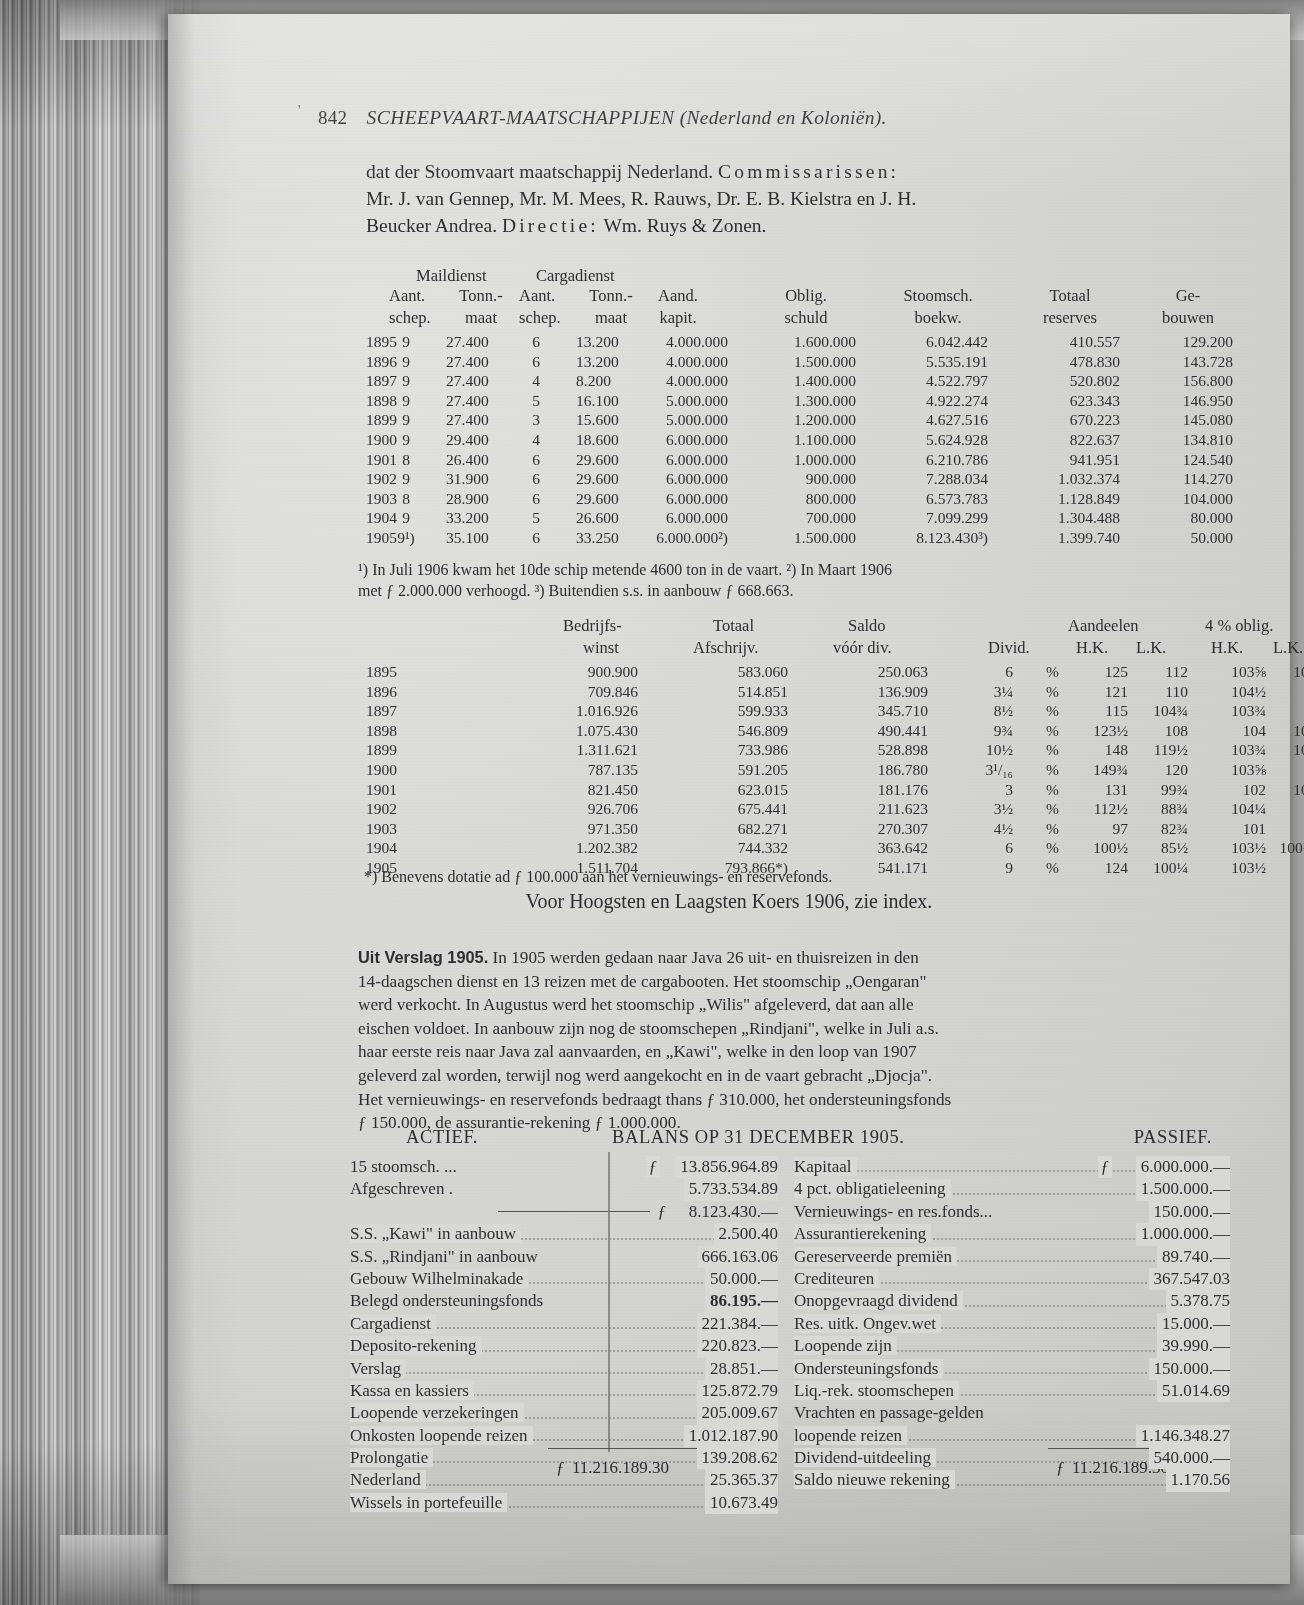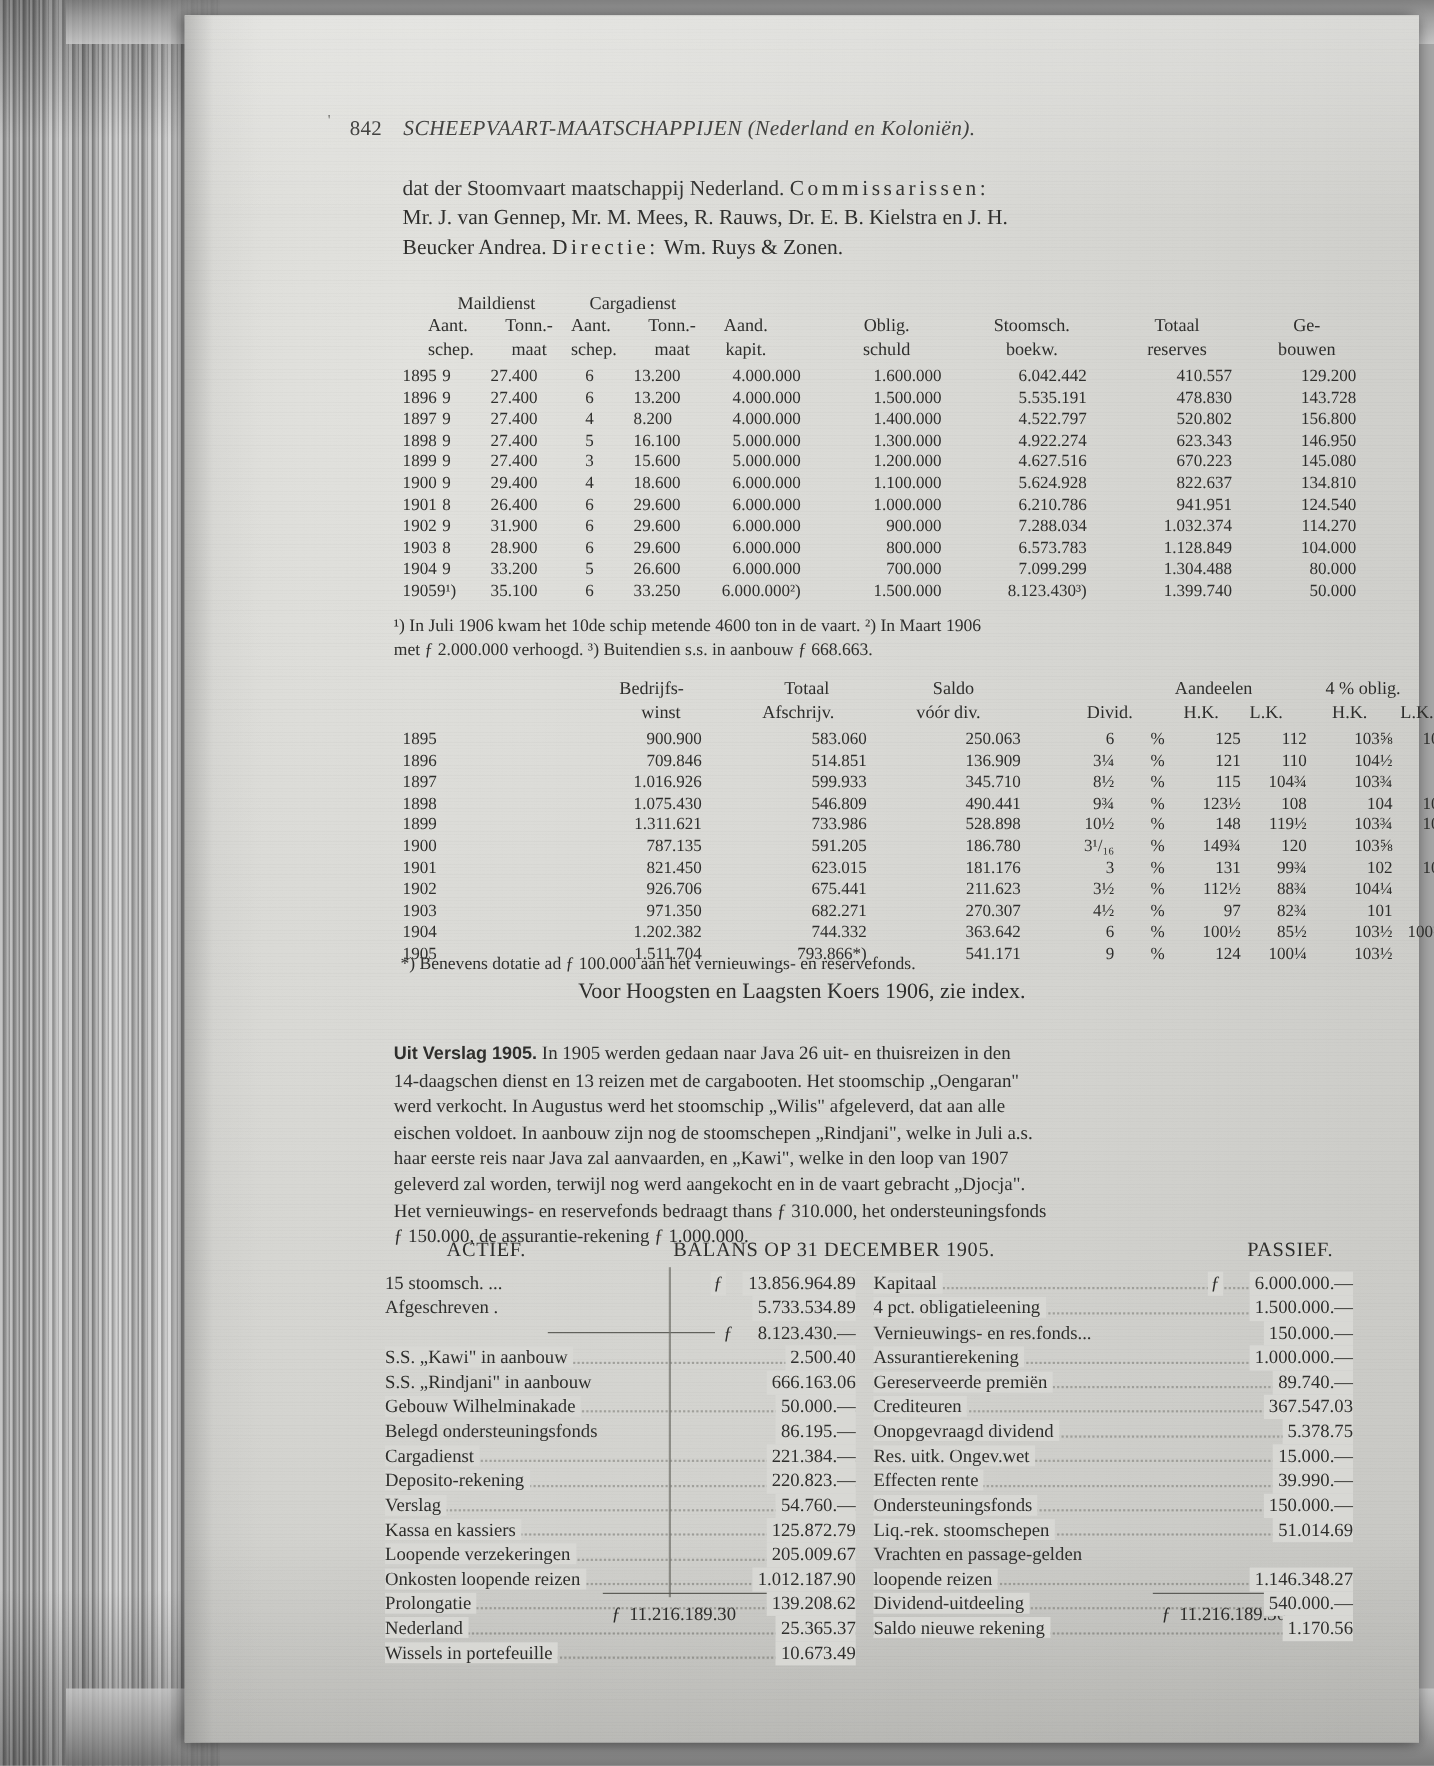--- a/index.html
+++ b/index.html
@@ -574,45 +574,45 @@
             <span class="val">8.123.430.—</span>
           </div>
           <div class="bline"><span class="lbl" style="position: relative; z-index: 1; background: rgb(216, 216, 212); padding-right: 5px;">S.S. „Kawi" in aanbouw</span><span style="position: absolute; left: 0px; right: 0px; bottom: 6px; border-bottom: 2px dotted rgb(112, 112, 106); opacity: 0.5; z-index: 0;"></span><span class="val" style="z-index: 1; background: rgb(216, 216, 212);">2.500.40</span></div>
           <div class="bline">
             <span class="lbl">S.S. „Rindjani" in aanbouw</span>
             <span class="val" style="z-index: 1; background: rgb(216, 216, 212);">666.163.06</span>
           </div>
           <div class="bline"><span class="lbl" style="position: relative; z-index: 1; background: rgb(216, 216, 212); padding-right: 5px;">Gebouw  Wilhelminakade</span><span style="position: absolute; left: 0px; right: 0px; bottom: 6px; border-bottom: 2px dotted rgb(112, 112, 106); opacity: 0.5; z-index: 0;"></span><span class="val" style="z-index: 1; background: rgb(216, 216, 212);">50.000.—</span></div>
           <div class="bline">
             <span class="lbl">Belegd ondersteuningsfonds</span>
-            <span class="val" style="z-index: 1; background: rgb(216, 216, 212);">86.195.—</span>
+            <span class="val" style="z-index: 1; background: rgb(216, 216, 212); font-weight: bold;">86.195.—</span>
           </div>
           <div class="bline"><span class="lbl" style="position: relative; z-index: 1; background: rgb(216, 216, 212); padding-right: 5px;">Cargadienst</span><span style="position: absolute; left: 0px; right: 0px; bottom: 6px; border-bottom: 2px dotted rgb(112, 112, 106); opacity: 0.5; z-index: 0;"></span><span class="val" style="z-index: 1; background: rgb(216, 216, 212);">221.384.—</span></div>
           <div class="bline"><span class="lbl" style="position: relative; z-index: 1; background: rgb(216, 216, 212); padding-right: 5px;">Deposito-rekening</span><span style="position: absolute; left: 0px; right: 0px; bottom: 6px; border-bottom: 2px dotted rgb(112, 112, 106); opacity: 0.5; z-index: 0;"></span><span class="val" style="z-index: 1; background: rgb(216, 216, 212);">220.823.—</span></div>
-          <div class="bline"><span class="lbl" style="position: relative; z-index: 1; background: rgb(216, 216, 212); padding-right: 5px;">Verslag</span><span style="position: absolute; left: 0px; right: 0px; bottom: 6px; border-bottom: 2px dotted rgb(112, 112, 106); opacity: 0.5; z-index: 0;"></span><span class="val" style="z-index: 1; background: rgb(216, 216, 212);">54.760.—</span></div>
+          <div class="bline"><span class="lbl" style="position: relative; z-index: 1; background: rgb(216, 216, 212); padding-right: 5px;">Verslag</span><span style="position: absolute; left: 0px; right: 0px; bottom: 6px; border-bottom: 2px dotted rgb(112, 112, 106); opacity: 0.5; z-index: 0;"></span><span class="val" style="z-index: 1; background: rgb(216, 216, 212);">28.851.—</span></div>
           <div class="bline"><span class="lbl" style="position: relative; z-index: 1; background: rgb(216, 216, 212); padding-right: 5px;">Kassa en kassiers</span><span style="position: absolute; left: 0px; right: 0px; bottom: 6px; border-bottom: 2px dotted rgb(112, 112, 106); opacity: 0.5; z-index: 0;"></span><span class="val" style="z-index: 1; background: rgb(216, 216, 212);">125.872.79</span></div>
           <div class="bline"><span class="lbl" style="position: relative; z-index: 1; background: rgb(216, 216, 212); padding-right: 5px;">Loopende verzekeringen</span><span style="position: absolute; left: 0px; right: 0px; bottom: 6px; border-bottom: 2px dotted rgb(112, 112, 106); opacity: 0.5; z-index: 0;"></span><span class="val" style="z-index: 1; background: rgb(216, 216, 212);">205.009.67</span></div>
           <div class="bline"><span class="lbl" style="position: relative; z-index: 1; background: rgb(216, 216, 212); padding-right: 5px;">Onkosten loopende reizen</span><span style="position: absolute; left: 0px; right: 0px; bottom: 6px; border-bottom: 2px dotted rgb(112, 112, 106); opacity: 0.5; z-index: 0;"></span><span class="val" style="z-index: 1; background: rgb(216, 216, 212);">1.012.187.90</span></div>
           <div class="bline"><span class="lbl" style="position: relative; z-index: 1; background: rgb(216, 216, 212); padding-right: 5px;">Prolongatie</span><span style="position: absolute; left: 0px; right: 0px; bottom: 6px; border-bottom: 2px dotted rgb(112, 112, 106); opacity: 0.5; z-index: 0;"></span><span class="val" style="z-index: 1; background: rgb(216, 216, 212);">139.208.62</span></div>
           <div class="bline"><span class="lbl" style="position: relative; z-index: 1; background: rgb(216, 216, 212); padding-right: 5px;">Nederland</span><span style="position: absolute; left: 0px; right: 0px; bottom: 6px; border-bottom: 2px dotted rgb(112, 112, 106); opacity: 0.5; z-index: 0;"></span><span class="val" style="z-index: 1; background: rgb(216, 216, 212);">25.365.37</span></div>
           <div class="bline"><span class="lbl" style="position: relative; z-index: 1; background: rgb(216, 216, 212); padding-right: 5px;">Wissels in portefeuille</span><span style="position: absolute; left: 0px; right: 0px; bottom: 6px; border-bottom: 2px dotted rgb(112, 112, 106); opacity: 0.5; z-index: 0;"></span><span class="val" style="z-index: 1; background: rgb(216, 216, 212);">10.673.49</span></div>
         </div>
       <div class="side right" id="passief-col">
           <div class="bline"><span class="lbl" style="position: relative; z-index: 1; background: rgb(216, 216, 212); padding-right: 5px;">Kapitaal</span><span style="position: absolute; left: 0px; right: 0px; bottom: 6px; border-bottom: 2px dotted rgb(112, 112, 106); opacity: 0.5; z-index: 0;"></span><span style="position: absolute; right: 118px; font-style: italic; z-index: 1; background: rgb(216, 216, 212); padding: 0px 3px;">ƒ</span><span class="val" style="z-index: 1; background: rgb(216, 216, 212);">6.000.000.—</span></div>
           <div class="bline"><span class="lbl" style="position: relative; z-index: 1; background: rgb(216, 216, 212); padding-right: 5px;">4 pct. obligatieleening</span><span style="position: absolute; left: 0px; right: 0px; bottom: 6px; border-bottom: 2px dotted rgb(112, 112, 106); opacity: 0.5; z-index: 0;"></span><span class="val" style="z-index: 1; background: rgb(216, 216, 212);">1.500.000.—</span></div>
           <div class="bline">
             <span class="lbl">Vernieuwings- en res.fonds...</span>
             <span class="val" style="z-index: 1; background: rgb(216, 216, 212);">150.000.—</span>
           </div>
           <div class="bline"><span class="lbl" style="position: relative; z-index: 1; background: rgb(216, 216, 212); padding-right: 5px;">Assurantierekening</span><span style="position: absolute; left: 0px; right: 0px; bottom: 6px; border-bottom: 2px dotted rgb(112, 112, 106); opacity: 0.5; z-index: 0;"></span><span class="val" style="z-index: 1; background: rgb(216, 216, 212);">1.000.000.—</span></div>
           <div class="bline"><span class="lbl" style="position: relative; z-index: 1; background: rgb(216, 216, 212); padding-right: 5px;">Gereserveerde premiën</span><span style="position: absolute; left: 0px; right: 0px; bottom: 6px; border-bottom: 2px dotted rgb(112, 112, 106); opacity: 0.5; z-index: 0;"></span><span class="val" style="z-index: 1; background: rgb(216, 216, 212);">89.740.—</span></div>
           <div class="bline"><span class="lbl" style="position: relative; z-index: 1; background: rgb(216, 216, 212); padding-right: 5px;">Crediteuren</span><span style="position: absolute; left: 0px; right: 0px; bottom: 6px; border-bottom: 2px dotted rgb(112, 112, 106); opacity: 0.5; z-index: 0;"></span><span class="val" style="z-index: 1; background: rgb(216, 216, 212);">367.547.03</span></div>
           <div class="bline"><span class="lbl" style="position: relative; z-index: 1; background: rgb(216, 216, 212); padding-right: 5px;">Onopgevraagd dividend</span><span style="position: absolute; left: 0px; right: 0px; bottom: 6px; border-bottom: 2px dotted rgb(112, 112, 106); opacity: 0.5; z-index: 0;"></span><span class="val" style="z-index: 1; background: rgb(216, 216, 212);">5.378.75</span></div>
           <div class="bline"><span class="lbl" style="position: relative; z-index: 1; background: rgb(216, 216, 212); padding-right: 5px;">Res. uitk. Ongev.wet</span><span style="position: absolute; left: 0px; right: 0px; bottom: 6px; border-bottom: 2px dotted rgb(112, 112, 106); opacity: 0.5; z-index: 0;"></span><span class="val" style="z-index: 1; background: rgb(216, 216, 212);">15.000.—</span></div>
-          <div class="bline"><span class="lbl" style="position: relative; z-index: 1; background: rgb(216, 216, 212); padding-right: 5px;">Effecten rente</span><span style="position: absolute; left: 0px; right: 0px; bottom: 6px; border-bottom: 2px dotted rgb(112, 112, 106); opacity: 0.5; z-index: 0;"></span><span class="val" style="z-index: 1; background: rgb(216, 216, 212);">39.990.—</span></div>
+          <div class="bline"><span class="lbl" style="position: relative; z-index: 1; background: rgb(216, 216, 212); padding-right: 5px;">Loopende zijn</span><span style="position: absolute; left: 0px; right: 0px; bottom: 6px; border-bottom: 2px dotted rgb(112, 112, 106); opacity: 0.5; z-index: 0;"></span><span class="val" style="z-index: 1; background: rgb(216, 216, 212);">39.990.—</span></div>
           <div class="bline"><span class="lbl" style="position: relative; z-index: 1; background: rgb(216, 216, 212); padding-right: 5px;">Ondersteuningsfonds</span><span style="position: absolute; left: 0px; right: 0px; bottom: 6px; border-bottom: 2px dotted rgb(112, 112, 106); opacity: 0.5; z-index: 0;"></span><span class="val" style="z-index: 1; background: rgb(216, 216, 212);">150.000.—</span></div>
           <div class="bline"><span class="lbl" style="position: relative; z-index: 1; background: rgb(216, 216, 212); padding-right: 5px;">Liq.-rek. stoomschepen</span><span style="position: absolute; left: 0px; right: 0px; bottom: 6px; border-bottom: 2px dotted rgb(112, 112, 106); opacity: 0.5; z-index: 0;"></span><span class="val" style="z-index: 1; background: rgb(216, 216, 212);">51.014.69</span></div>
           <div class="bline">
             <span class="lbl">Vrachten en passage-gelden</span>
           </div>
           <div class="bline"><span class="lbl" style="position: relative; z-index: 1; background: rgb(216, 216, 212); padding-right: 5px;">   loopende  reizen</span><span style="position: absolute; left: 0px; right: 0px; bottom: 6px; border-bottom: 2px dotted rgb(112, 112, 106); opacity: 0.5; z-index: 0;"></span><span class="val" style="z-index: 1; background: rgb(216, 216, 212);">1.146.348.27</span></div>
           <div class="bline"><span class="lbl" style="position: relative; z-index: 1; background: rgb(216, 216, 212); padding-right: 5px;">Dividend-uitdeeling</span><span style="position: absolute; left: 0px; right: 0px; bottom: 6px; border-bottom: 2px dotted rgb(112, 112, 106); opacity: 0.5; z-index: 0;"></span><span class="val" style="z-index: 1; background: rgb(216, 216, 212);">540.000.—</span></div>
           <div class="bline"><span class="lbl" style="position: relative; z-index: 1; background: rgb(216, 216, 212); padding-right: 5px;">Saldo nieuwe rekening</span><span style="position: absolute; left: 0px; right: 0px; bottom: 6px; border-bottom: 2px dotted rgb(112, 112, 106); opacity: 0.5; z-index: 0;"></span><span class="val" style="z-index: 1; background: rgb(216, 216, 212);">1.170.56</span></div>
         </div>
     </div>

